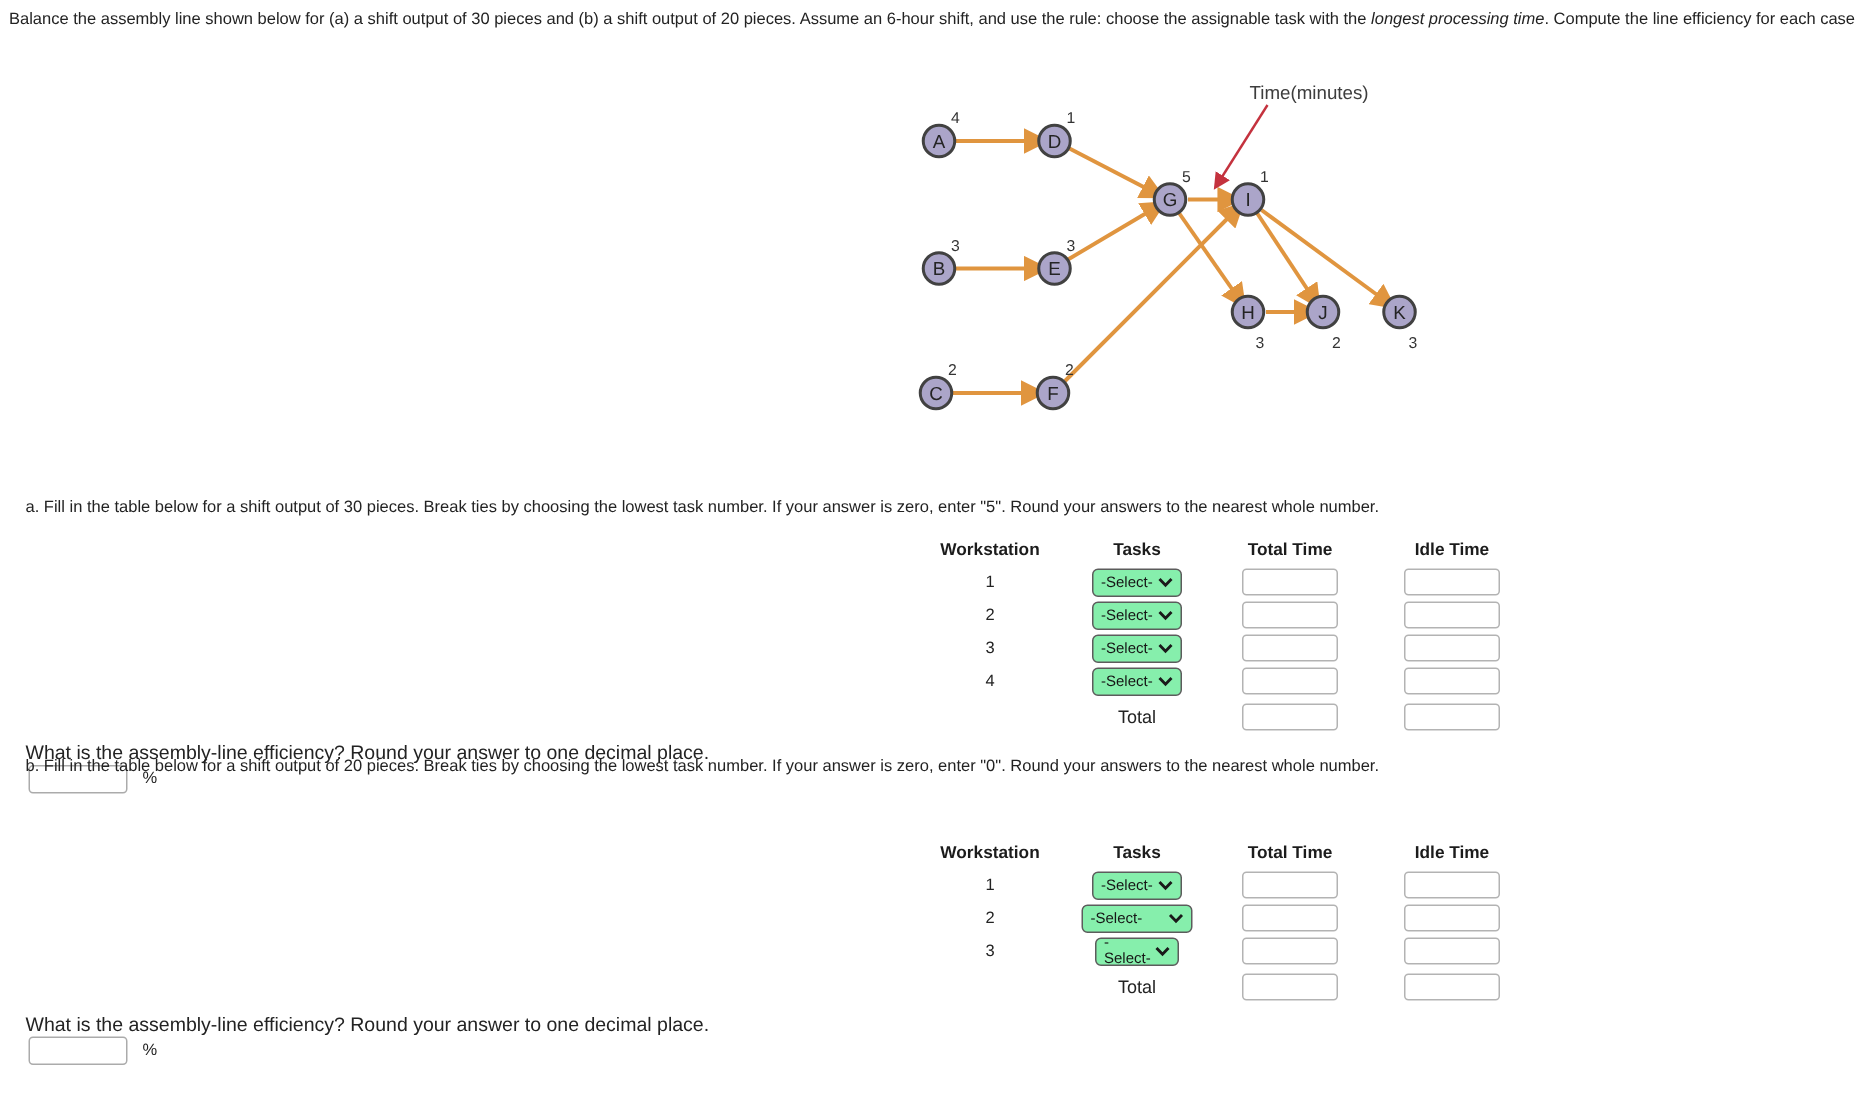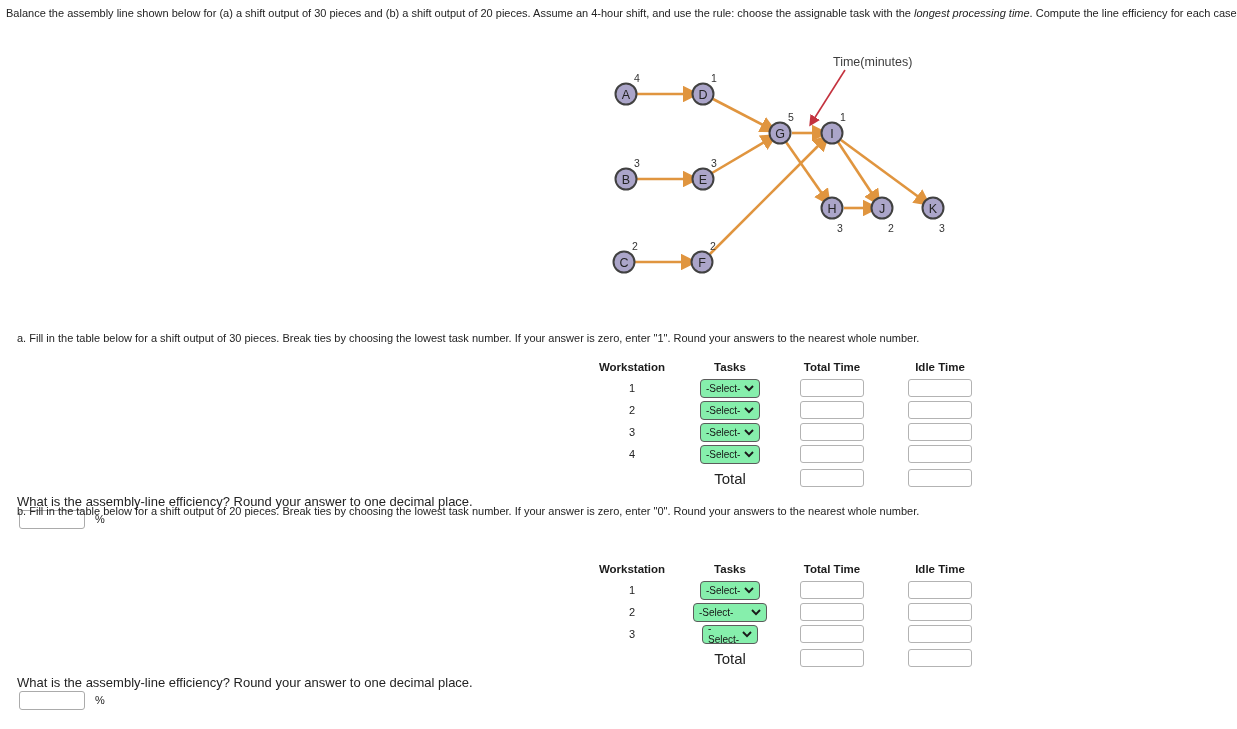--- a/index.html
+++ b/index.html
@@ -16,27 +16,27 @@
   .node-label{font-size:12.5px;fill:#242424;text-anchor:middle;font-family:"Liberation Sans",sans-serif;}
   .time-label{font-size:10.5px;fill:#333;font-family:"Liberation Sans",sans-serif;}
   .edge{stroke:#e0953f;stroke-width:2.6;fill:none;}
   .caption{font-size:12.5px;fill:#3d3d3d;font-family:"Liberation Sans",sans-serif;}
   .red-arrow{stroke:#c4323e;stroke-width:1.6;fill:none;}
 
   .instr{position:absolute;left:17px;font-size:11px;white-space:nowrap;color:#232323;}
   #instr-a{top:332px;}
   #instr-b{top:505px;}
 
-  .qtable{position:absolute;left:594px;display:grid;grid-template-columns:76px 120px 84px 132px;}
+  .qtable{position:absolute;left:622px;display:grid;grid-template-columns:76px 120px 84px 132px;}
   #table-a{top:357px;grid-template-rows:20px 22px 22px 22px 22px 26px;}
   #table-b{top:559px;grid-template-rows:20px 22px 22px 22px 26px;}
   .th{font-weight:bold;font-size:11.5px;text-align:center;align-self:center;color:#1c1c1c;}
   .td{display:flex;align-items:center;justify-content:center;}
   .ws{font-size:11px;color:#232323;}
-  .total-label{font-size:15px;color:#232323;}
+  .total-label{font-size:12px;color:#232323;}
 
   .select{
     box-sizing:border-box;width:60px;height:19px;background:#86efac;
     border:1.6px solid #5c5c5c;border-radius:4px;cursor:pointer;
     display:inline-flex;align-items:center;justify-content:space-between;
     padding:0 5px 0 5px;font-size:10px;color:#161616;
   }
   .select.w-wide{width:74px;}
   .select.w-narrow{width:56px;}
   .chev{flex:0 0 auto;margin-left:3px;}
@@ -54,21 +54,21 @@
     font-family:"Liberation Sans",sans-serif;font-size:11px;padding:0 3px;}
   #eff-a{top:510px;}
   #eff-b{top:691px;}
   .pct{position:absolute;font-size:11px;color:#232323;}
   #pct-a{left:95px;top:513px;}
   #pct-b{left:95px;top:694px;}
 </style>
 </head>
 <body>
 
-<div class="title"><span>Balance the assembly line shown below for (a) a shift output of 30 pieces and (b) a shift output of 20 pieces. Assume an 4-hour shift, and use the rule: choose the assignable task with the </span><i>longest processing time</i><span>. Compute the line efficiency for each case.</span></div>
+<div class="title"><span>Balance the assembly line shown below for (a) a shift output of 30 pieces and (b) a shift output of 20 pieces. Assume an 6-hour shift, and use the rule: choose the assignable task with the </span><i>longest processing time</i><span>. Compute the line efficiency for each case.</span></div>
 
 <svg class="diagram" width="420" height="260" viewBox="0 0 420 260">
   <defs>
     <marker id="arrow-orange" viewBox="0 0 10 10" refX="2" refY="5" markerWidth="6.5" markerHeight="6.5" orient="auto-start-reverse">
       <path d="M0,0 L10,5 L0,10 z" fill="#e0953f"></path>
     </marker>
     <marker id="arrow-red" viewBox="0 0 10 10" refX="2" refY="5" markerWidth="7" markerHeight="7" orient="auto-start-reverse">
       <path d="M0,0 L10,5 L0,10 z" fill="#c4323e"></path>
     </marker>
   </defs>
@@ -138,21 +138,21 @@
     <text class="node-label" x="294" y="166.5">J</text>
     <text class="time-label" x="300" y="186">2</text>
   </g>
   <g>
     <circle class="node-circle" cx="345" cy="162" r="10.5"></circle>
     <text class="node-label" x="345" y="166.5">K</text>
     <text class="time-label" x="351" y="186">3</text>
   </g>
 </svg>
 
-<div class="instr" id="instr-a">a. Fill in the table below for a shift output of 30 pieces. Break ties by choosing the lowest task number. If your answer is zero, enter "1". Round your answers to the nearest whole number.</div>
+<div class="instr" id="instr-a">a. Fill in the table below for a shift output of 30 pieces. Break ties by choosing the lowest task number. If your answer is zero, enter "5". Round your answers to the nearest whole number.</div>
 
 <div class="qtable" id="table-a">
   <div class="th">Workstation</div>
   <div class="th">Tasks</div>
   <div class="th">Total Time</div>
   <div class="th">Idle Time</div>
 
   <div class="td ws">1</div>
   <div class="td">
       <div class="select">

